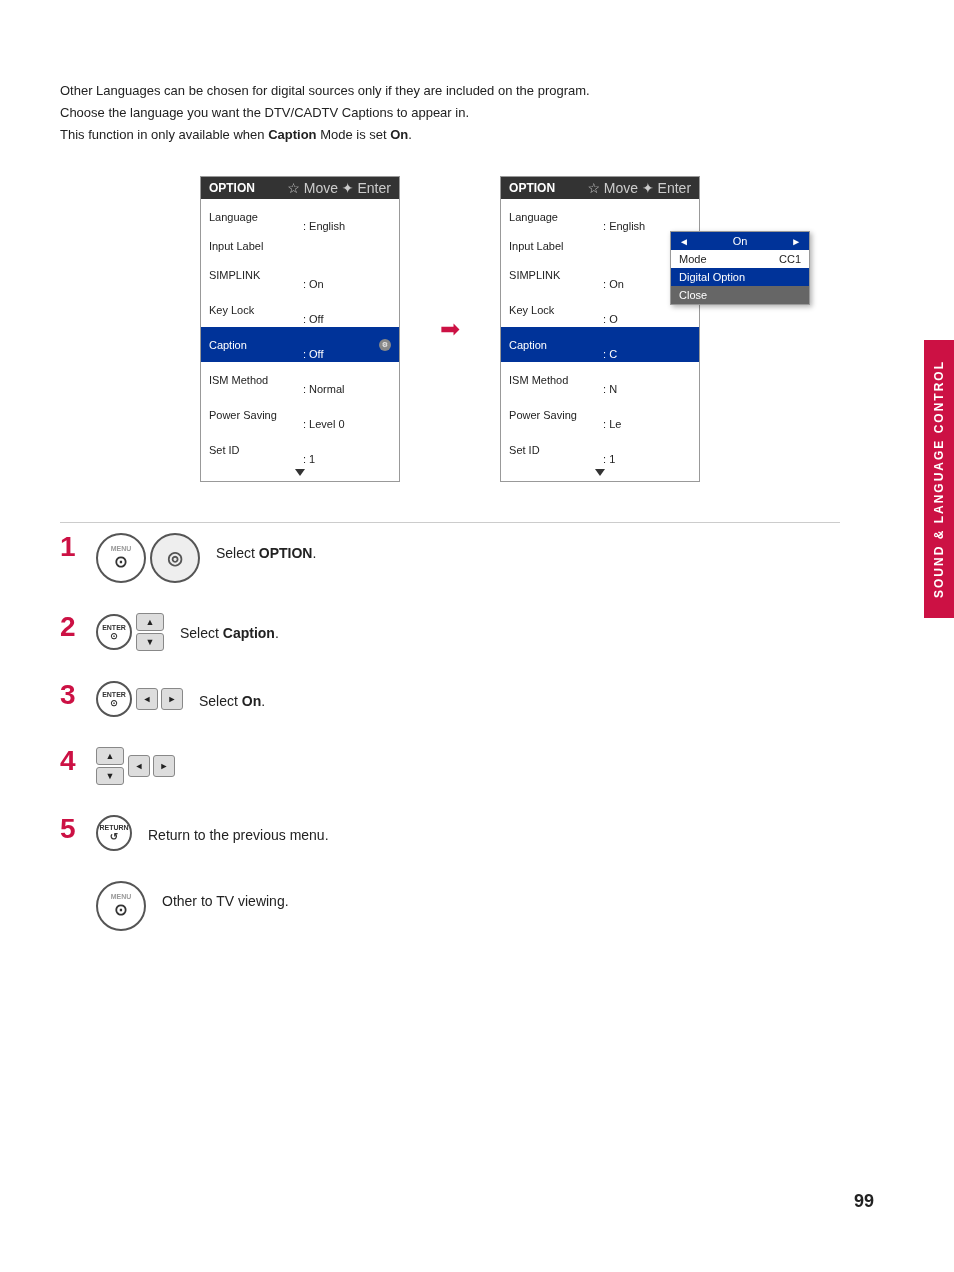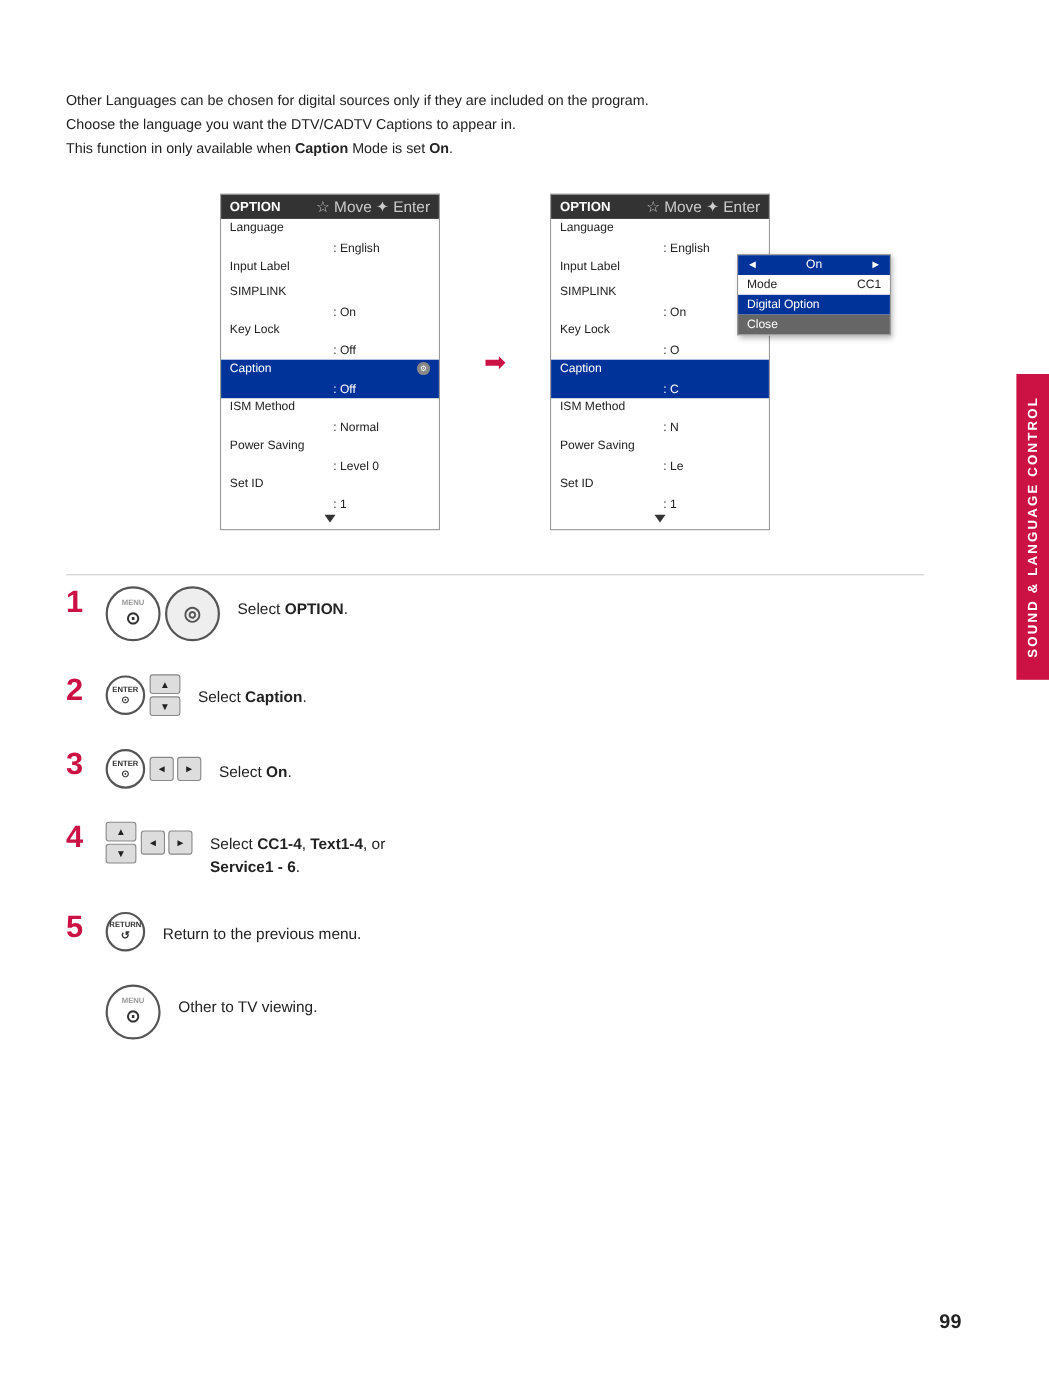--- a/index.html
+++ b/index.html
@@ -68,20 +68,21 @@
 
     .menu-header .nav-hint {
       font-size: 14px;
       color: #ccc;
     }
 
     .menu-row {
       display: flex;
       padding: 2px 8px;
       gap: 4px;
+      align-items: center;
       font-size: 11px;
     }
 
     .menu-row.highlighted {
       background: #003399;
       color: #fff;
     }
 
     .menu-row .label {
       min-width: 90px;
@@ -497,24 +498,20 @@
         </div>
         <div class="btn-group">
           <div class="nav-lr-btn">
             <span style="font-size:9px;">◄</span>
           </div>
           <div class="nav-lr-btn">
             <span style="font-size:9px;">►</span>
           </div>
         </div>
       </div>
-      <div class="step-text">
-        Select <span class="bold">CC1-4</span>, <span class="bold">Text1-4</span>, or<br>
-        <span class="bold">Service1 - 6</span>.
-      </div>
     </div>
 
     <div class="step">
       <span class="step-number">5</span>
       <div class="step-icons">
         <div class="remote-btn medium" style="flex-direction:column; font-size:7px;">
           <span style="font-size:7px;">RETURN</span>
           <span style="font-size:10px;">↺</span>
         </div>
       </div>

